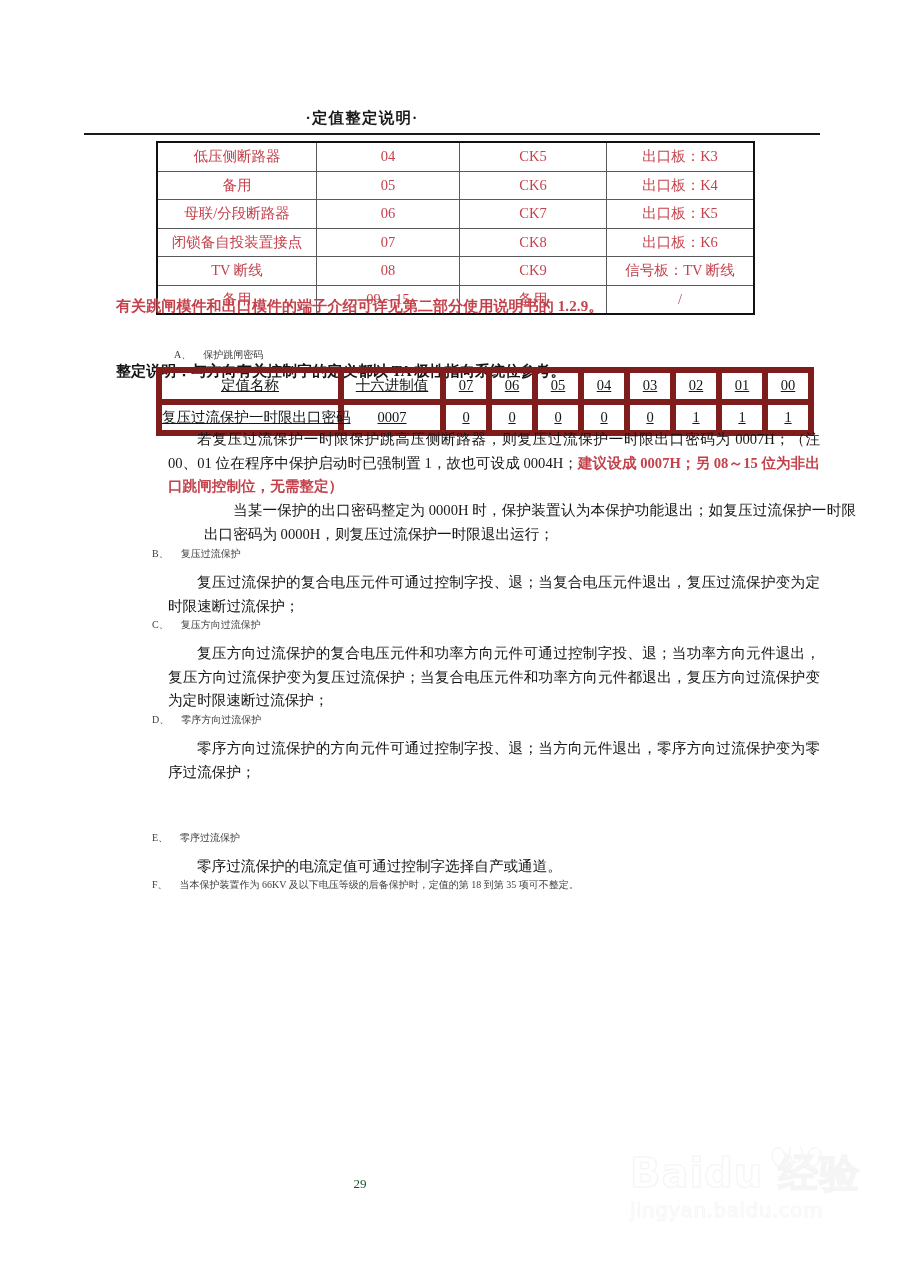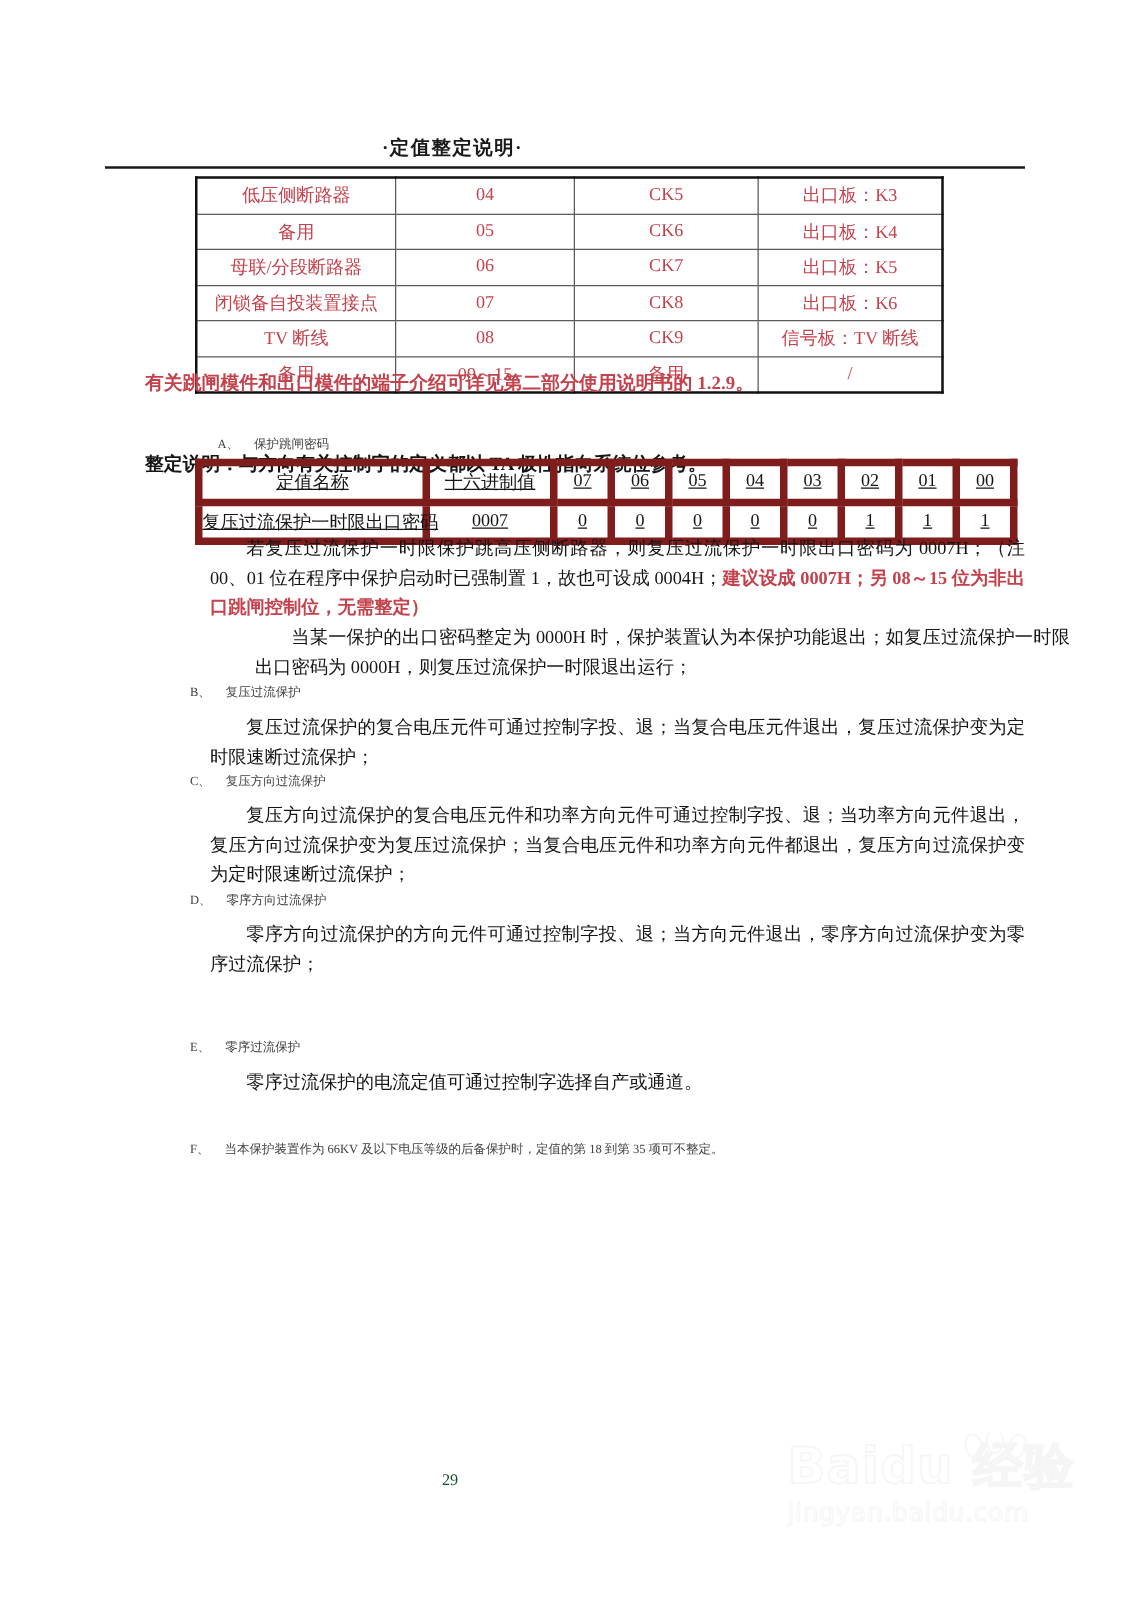--- a/index.html
+++ b/index.html
@@ -298,21 +298,21 @@
   <div class="sec-head" style="top:713px; left:152px;">
     <span class="sec-letter">D、</span><span>零序方向过流保护</span>
   </div>
   <div class="para" style="top:737px; left:168px; width:652px; text-indent:29px;">零序方向过流保护的方向元件可通过控制字投、退；当方向元件退出，零序方向过流保护变为零序过流保护；</div>
 
   <div class="sec-head" style="top:831px; left:152px;">
     <span class="sec-letter">E、</span><span>零序过流保护</span>
   </div>
   <div class="para" style="top:855px; left:168px; width:652px; text-indent:29px;">零序过流保护的电流定值可通过控制字选择自产或通道。</div>
 
-  <div class="sec-head" style="top:878px; left:152px;margin-top:34px;">
+  <div class="sec-head" style="top:878px; left:152px;">
     <span class="sec-letter">F、</span><span>当本保护装置作为 66KV 及以下电压等级的后备保护时，定值的第 18 到第 35 项可不整定。</span>
   </div>
 
 
   <div class="page-number">29</div>
 
   <div class="watermark">
     <svg class="wm-paw" width="66" height="34" viewBox="0 0 66 34">
       <g fill="none" stroke="#eeeeee" stroke-width="1.6">
         <ellipse cx="11" cy="11" rx="6.5" ry="9.5" transform="rotate(-16 11 11)"></ellipse>

